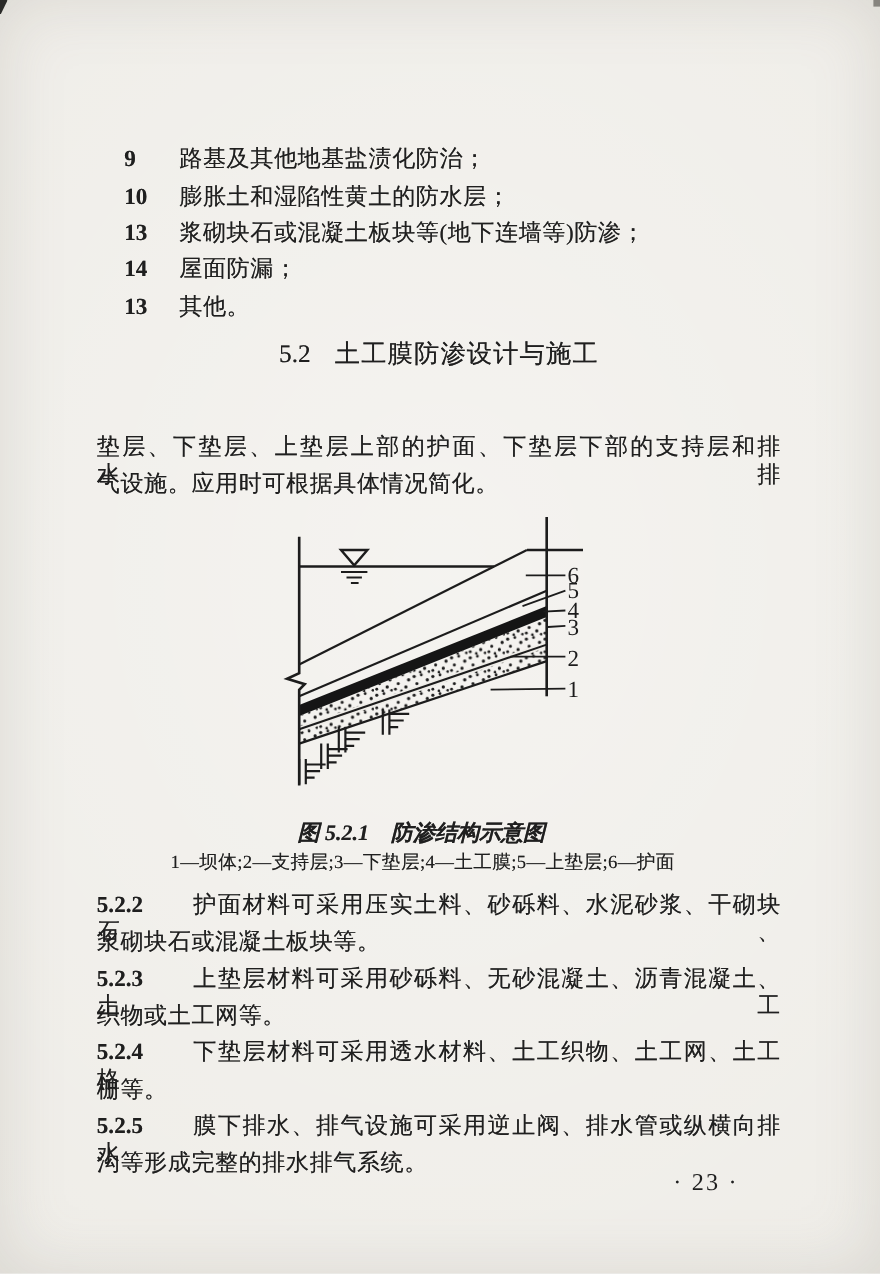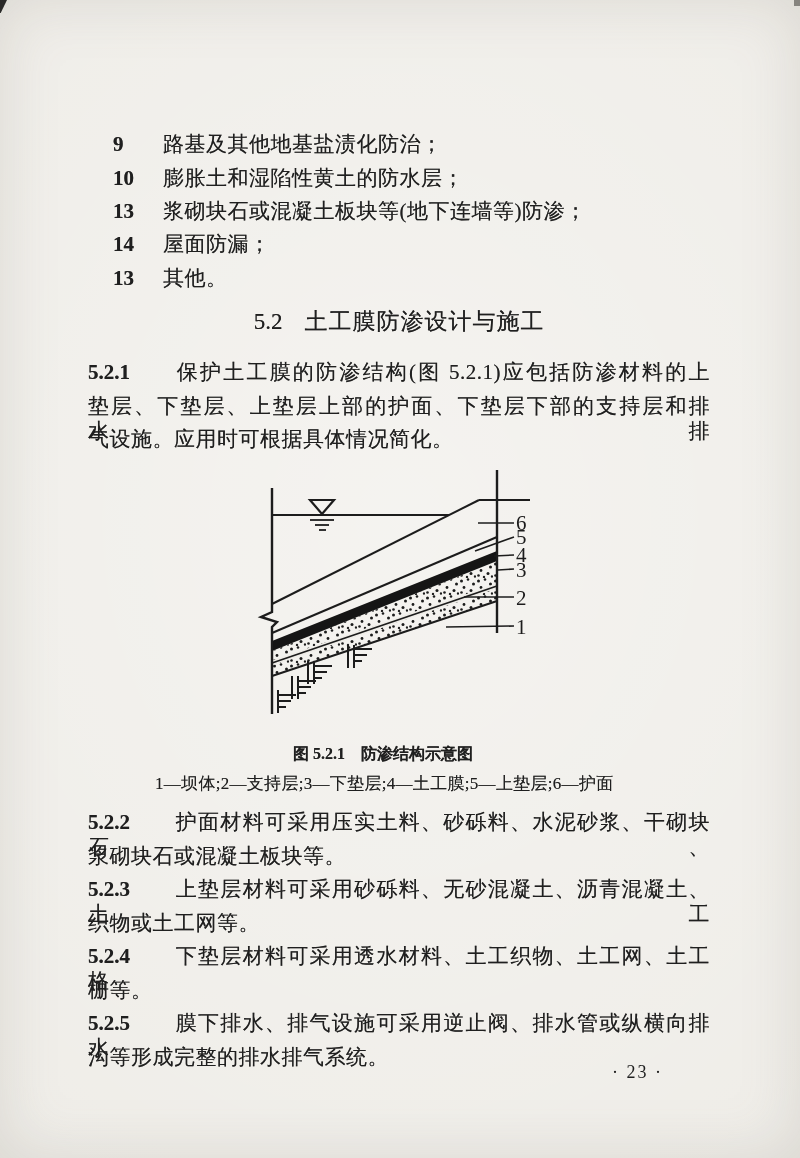--- a/index.html
+++ b/index.html
@@ -23,24 +23,24 @@
   .just{text-align:justify;text-align-last:justify;}
   .list-row{position:absolute;left:113px;width:600px;font-size:21px;line-height:25px;
         letter-spacing:.5px;text-shadow:0 0 .5px rgba(20,20,20,.6);}
   .lnum{display:inline-block;width:50px;font-weight:bold;letter-spacing:0;}
   .cnum{display:inline-block;width:87px;font-weight:bold;letter-spacing:0;}
   .heading{position:absolute;left:88px;width:622px;text-align:center;
         font-size:23px;font-weight:normal;letter-spacing:1px;
         text-shadow:0 0 .6px rgba(20,20,20,.7);}
   .heading .hnum{margin-right:22px;letter-spacing:0;}
   .caption{position:absolute;left:88px;width:590px;text-align:center;
-        font-size:16px;font-weight:bold;text-shadow:0 0 .5px rgba(20,20,20,.65);}
+        font-size:20px;font-weight:bold;text-shadow:0 0 .5px rgba(20,20,20,.65);font-style:italic;}
   .legend{position:absolute;left:155px;width:560px;font-size:17px;
         letter-spacing:.3px;text-shadow:0 0 .4px rgba(20,20,20,.55);}
-  .pageno{position:absolute;left:612px;top:1062px;font-size:18px;letter-spacing:2px;}
+  .pageno{position:absolute;left:612px;top:1062px;font-size:22px;letter-spacing:2px;}
   .fig{position:absolute;left:240px;top:460px;}
   svg text{font-family:"Liberation Serif","DejaVu Serif",serif;}
 </style>
 </head>
 <body>
 
 <div class="page">
   <div class="speck"></div>
   <div class="speck2"></div>
 
@@ -57,23 +57,20 @@
     <span class="lnum">14</span><span>屋面防漏；</span>
   </div>
   <div class="list-row" style="top:266px">
     <span class="lnum">13</span><span>其他。</span>
   </div>
 
   <div class="heading" style="top:306px">
     <span class="hnum">5.2</span><span>土工膜防渗设计与施工</span>
   </div>
 
-  <div class="line just" style="top:360px">
-    <span class="cnum">5.2.1</span><span>保护土工膜的防渗结构(图 5.2.1)应包括防渗材料的上</span>
-  </div>
   <div class="line just" style="top:394px">垫层、下垫层、上垫层上部的护面、下垫层下部的支持层和排水、排</div>
   <div class="line" style="top:427px">气设施。应用时可根据具体情况简化。</div>
 
   <svg class="fig" width="310" height="275" viewBox="240 460 310 275">
     <defs>
       <pattern id="dots" width="17" height="17" patternUnits="userSpaceOnUse">
         <circle cx="2.5" cy="3" r="1.5" fill="#1c1c1c"></circle>
         <circle cx="9" cy="1.5" r="1.3" fill="#1c1c1c"></circle>
         <circle cx="14.5" cy="6" r="1.5" fill="#1c1c1c"></circle>
         <circle cx="5" cy="9.5" r="1.4" fill="#1c1c1c"></circle>

